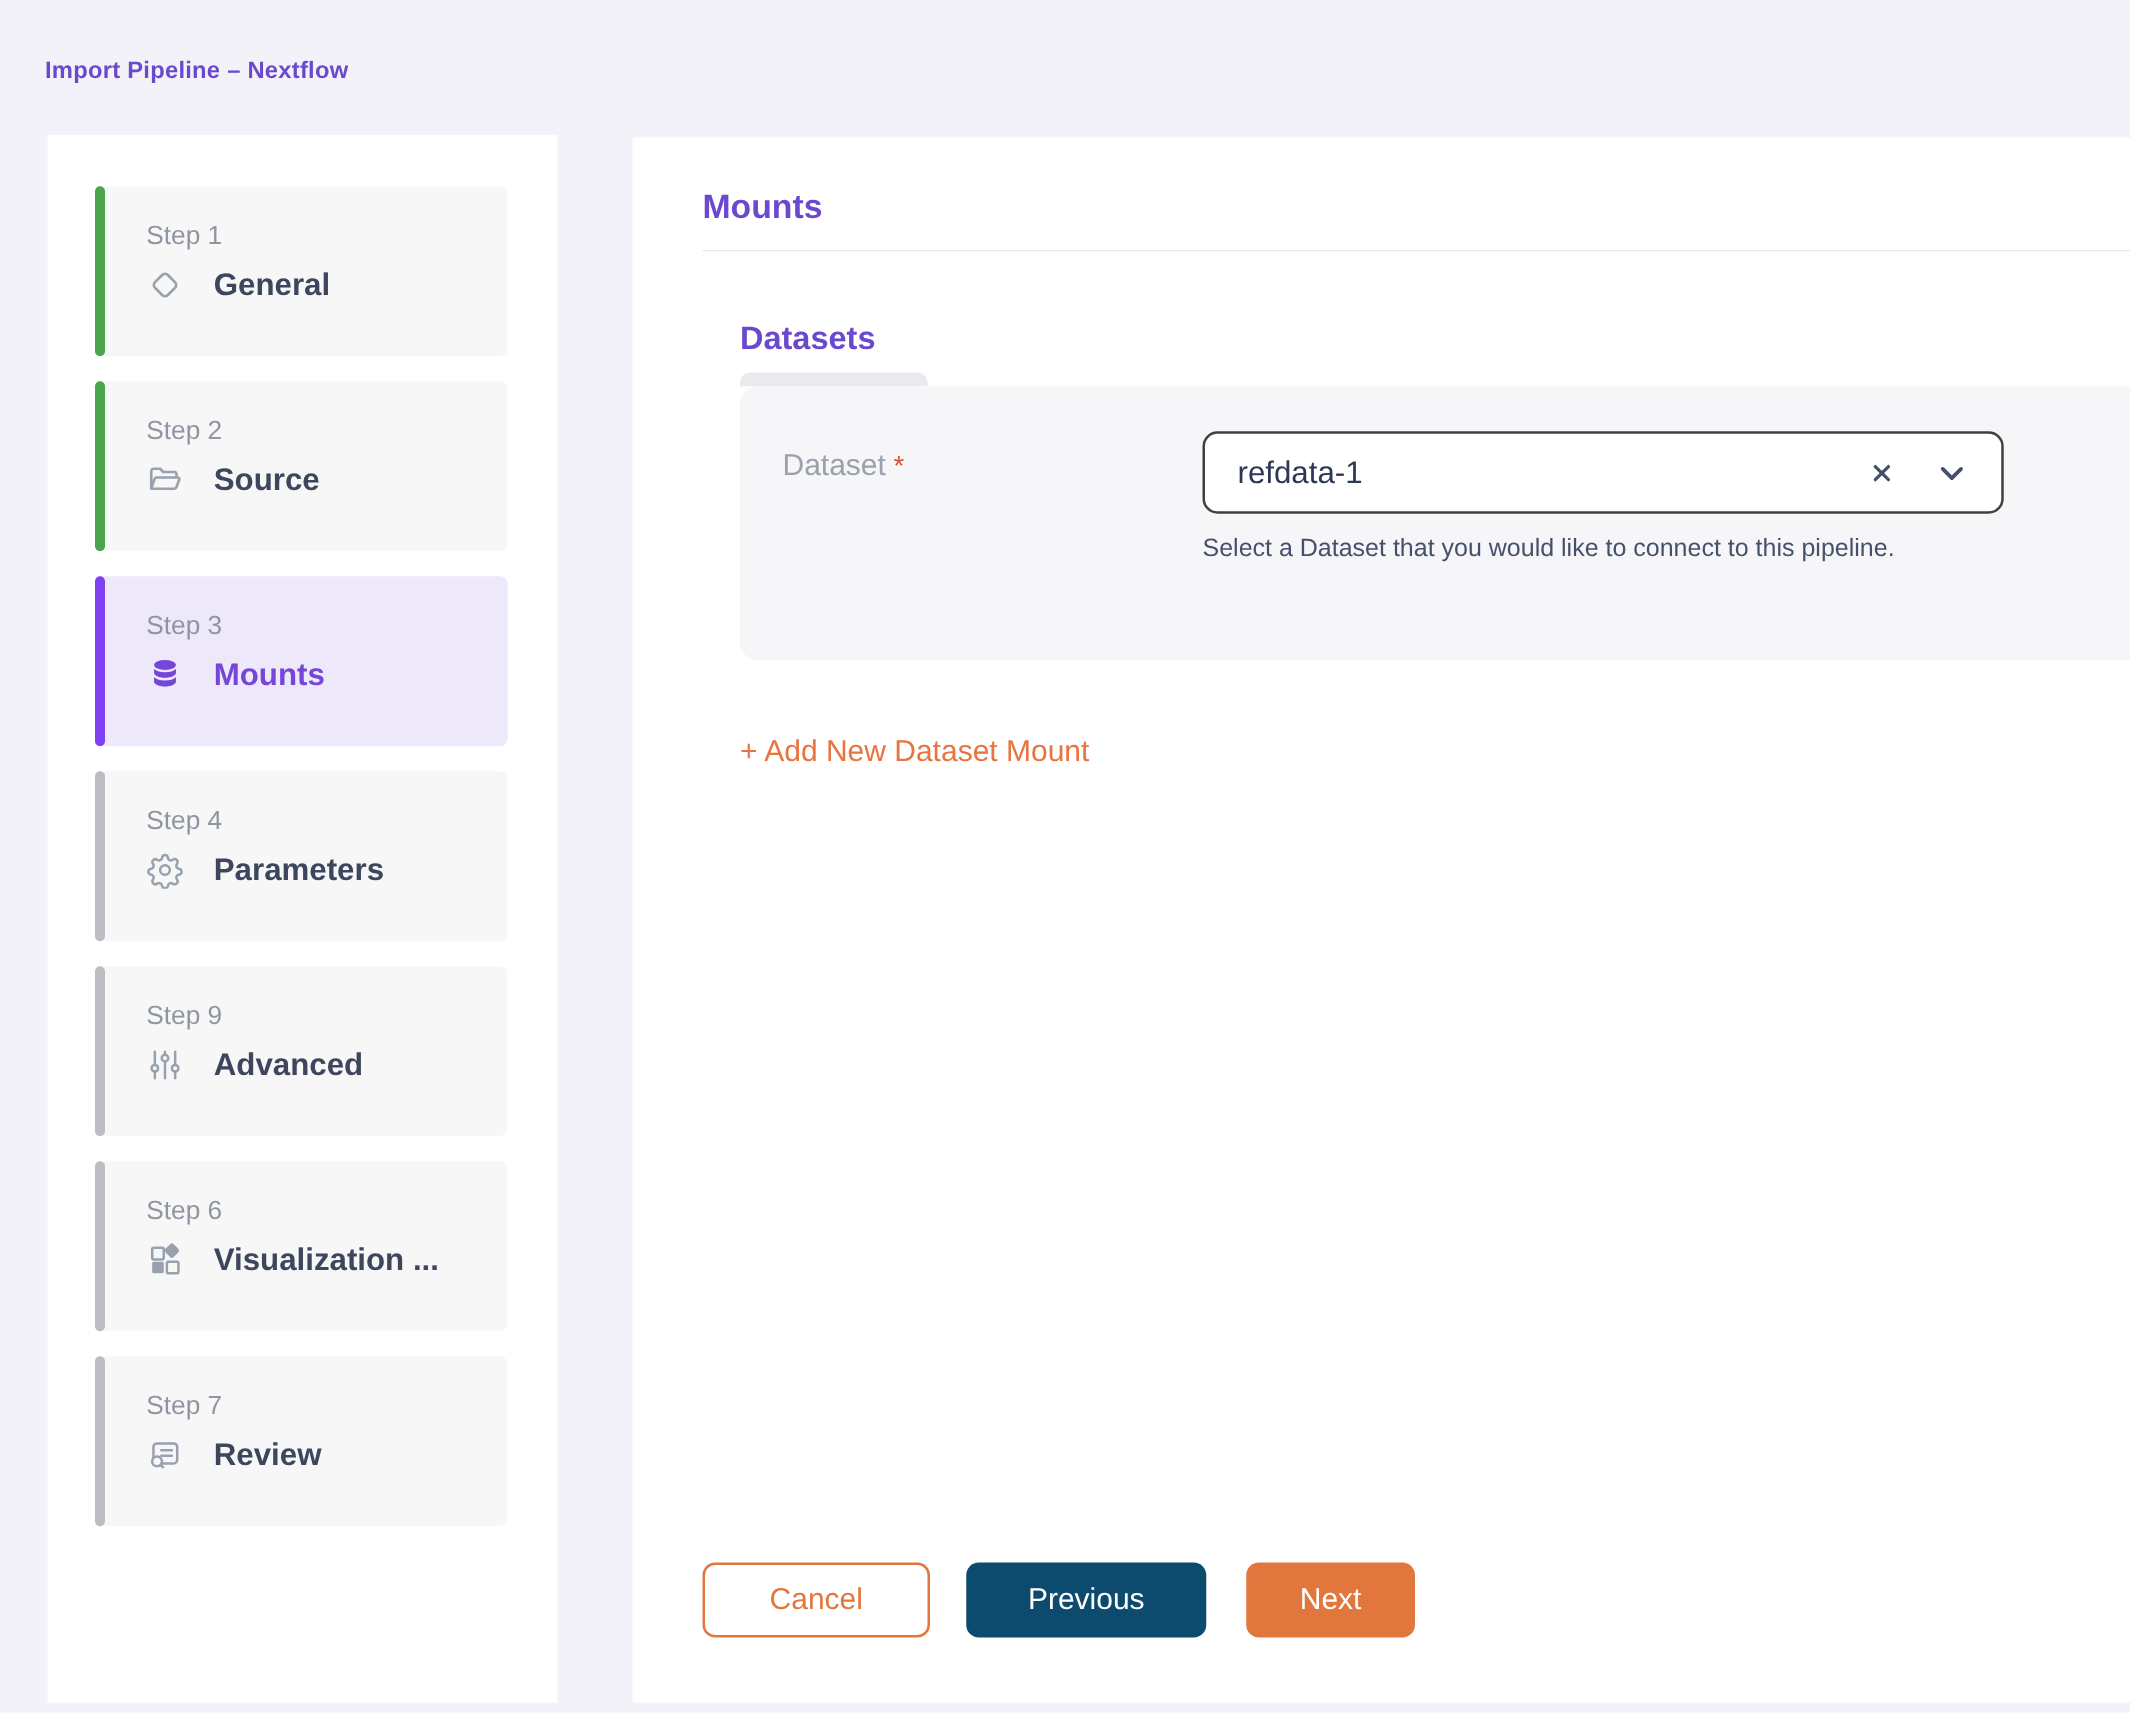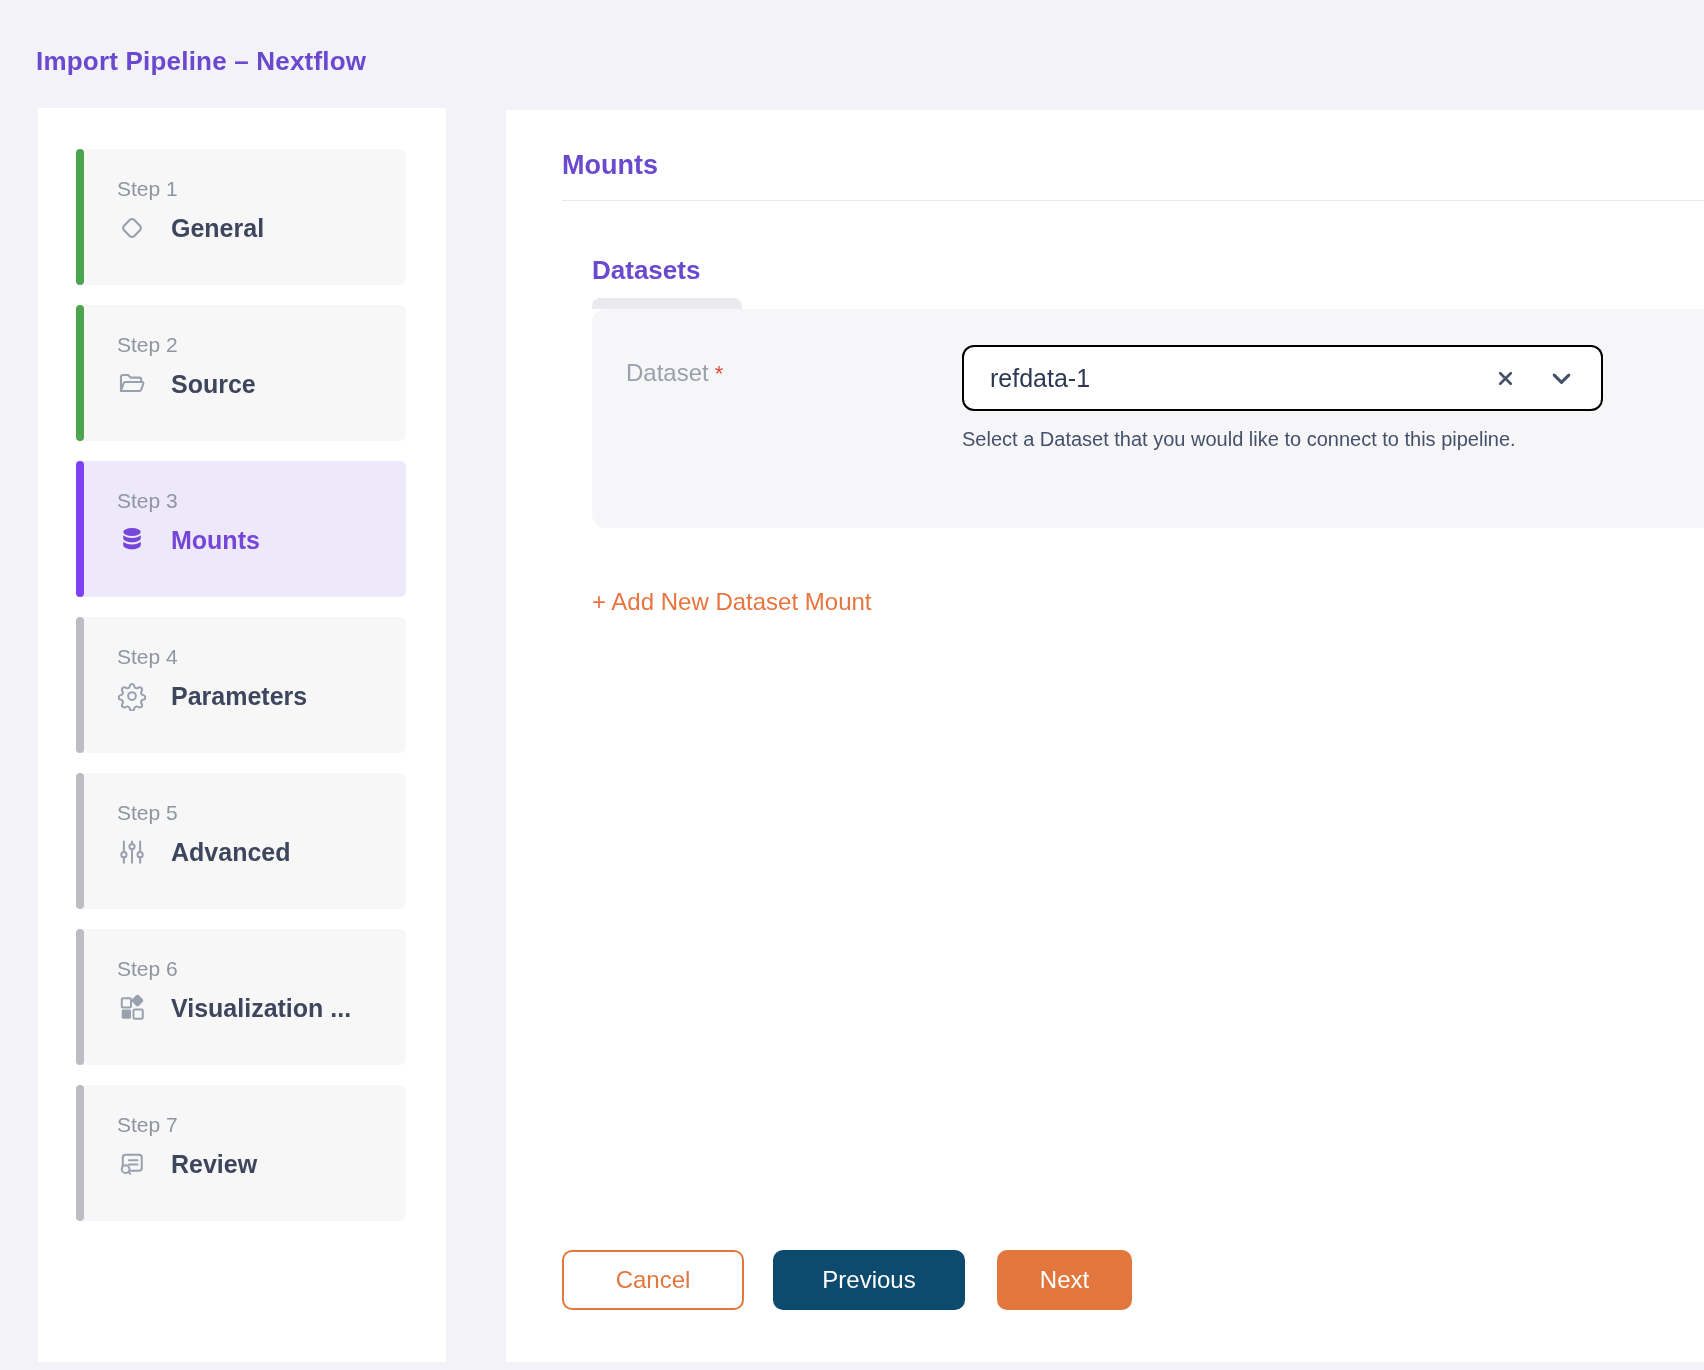--- a/index.html
+++ b/index.html
@@ -3,21 +3,21 @@
 <meta charset="utf-8">
 <style>
   html,body{margin:0;padding:0;}
   body{
     width:1704px;height:1370px;position:relative;overflow:hidden;
     background:#f3f2f9;
     font-family:"Liberation Sans",sans-serif;
   }
   .page-title{
     position:absolute;left:36px;top:46px;
-    font-size:26px;font-weight:700;color:#6b49cf;letter-spacing:.2px;
+    font-size:19px;font-weight:700;color:#6b49cf;letter-spacing:.2px;
   }
   
   .sidebar{
     position:absolute;left:38px;top:108px;width:408px;height:1254px;
     background:#ffffff;
   }
   .steps{
     position:absolute;left:38px;top:41px;width:330px;
     display:flex;flex-direction:column;gap:20px;
   }
@@ -64,21 +64,21 @@
     background:#f6f6f8;border-radius:14px 0 0 14px;
   }
   .panel-row{display:flex;padding:36px 0 0 34px;}
   .field-label{
     width:336px;box-sizing:border-box;padding-top:14px;
     font-size:24px;color:#9aa0ac;
   }
   .req{color:#e04b3a;margin-left:6px;font-size:22px;}
   .select-box{
     width:641px;height:66px;box-sizing:border-box;background:#fff;
-    border:2px solid #000000;border-radius:12px;
+    border:2px solid #404040;border-radius:12px;
     display:flex;align-items:center;padding-left:26px;cursor:pointer;
   }
   .select-value{flex:1;font-size:25px;color:#2d3954;}
   .icon-btn{display:flex;align-items:center;cursor:pointer;}
   .clear-icon{width:23px;height:23px;margin-right:31px;}
   .chevron-icon{width:27px;height:27px;margin-right:26px;}
   .helper{margin-top:17px;font-size:20px;color:#45506b;}
   .add-link{
     position:absolute;left:86px;top:478px;
     font-size:24px;color:#e8743f;cursor:pointer;
@@ -148,21 +148,21 @@
             <svg viewBox="0 0 24 24" fill="none" stroke="currentColor" stroke-width="1.6">
               <circle cx="12" cy="12" r="3.1"></circle>
               <path d="M10.2 3.9c.5-1.9 3.1-1.9 3.6 0l.1.5a1.9 1.9 0 0 0 2.8 1.2l.5-.3c1.7-1 3.5.9 2.6 2.6l-.3.5a1.9 1.9 0 0 0 1.2 2.8l.5.1c1.9.5 1.9 3.1 0 3.6l-.5.1a1.9 1.9 0 0 0-1.2 2.8l.3.5c1 1.7-.9 3.5-2.6 2.6l-.5-.3a1.9 1.9 0 0 0-2.8 1.2l-.1.5c-.5 1.9-3.1 1.9-3.6 0l-.1-.5a1.9 1.9 0 0 0-2.8-1.2l-.5.3c-1.7 1-3.5-.9-2.6-2.6l.3-.5a1.9 1.9 0 0 0-1.2-2.8l-.5-.1c-1.9-.5-1.9-3.1 0-3.6l.5-.1a1.9 1.9 0 0 0 1.2-2.8l-.3-.5c-1-1.7.9-3.5 2.6-2.6l.5.3a1.9 1.9 0 0 0 2.8-1.2z"></path>
             </svg>
           </span>
       <span class="step-label">Parameters</span>
     </div>
   </div>
       <div class="step-card upcoming">
     <span class="bar"></span>
-    <div class="step-num">Step 5</div>
+    <div class="step-num">Step 9</div>
     <div class="step-row">
       <span class="step-icon">
             <svg viewBox="0 0 24 24" fill="none" stroke="currentColor" stroke-width="1.6" stroke-linecap="round">
               <path d="M5.5 3.5v8.2M5.5 16.3v4.2"></path>
               <circle cx="5.5" cy="14.1" r="2.1"></circle>
               <path d="M12 3.5v1.7M12 9.8v10.7"></path>
               <circle cx="12" cy="7.6" r="2.1"></circle>
               <path d="M18.5 3.5v8.2M18.5 16.3v4.2"></path>
               <circle cx="18.5" cy="14.1" r="2.1"></circle>
             </svg>

